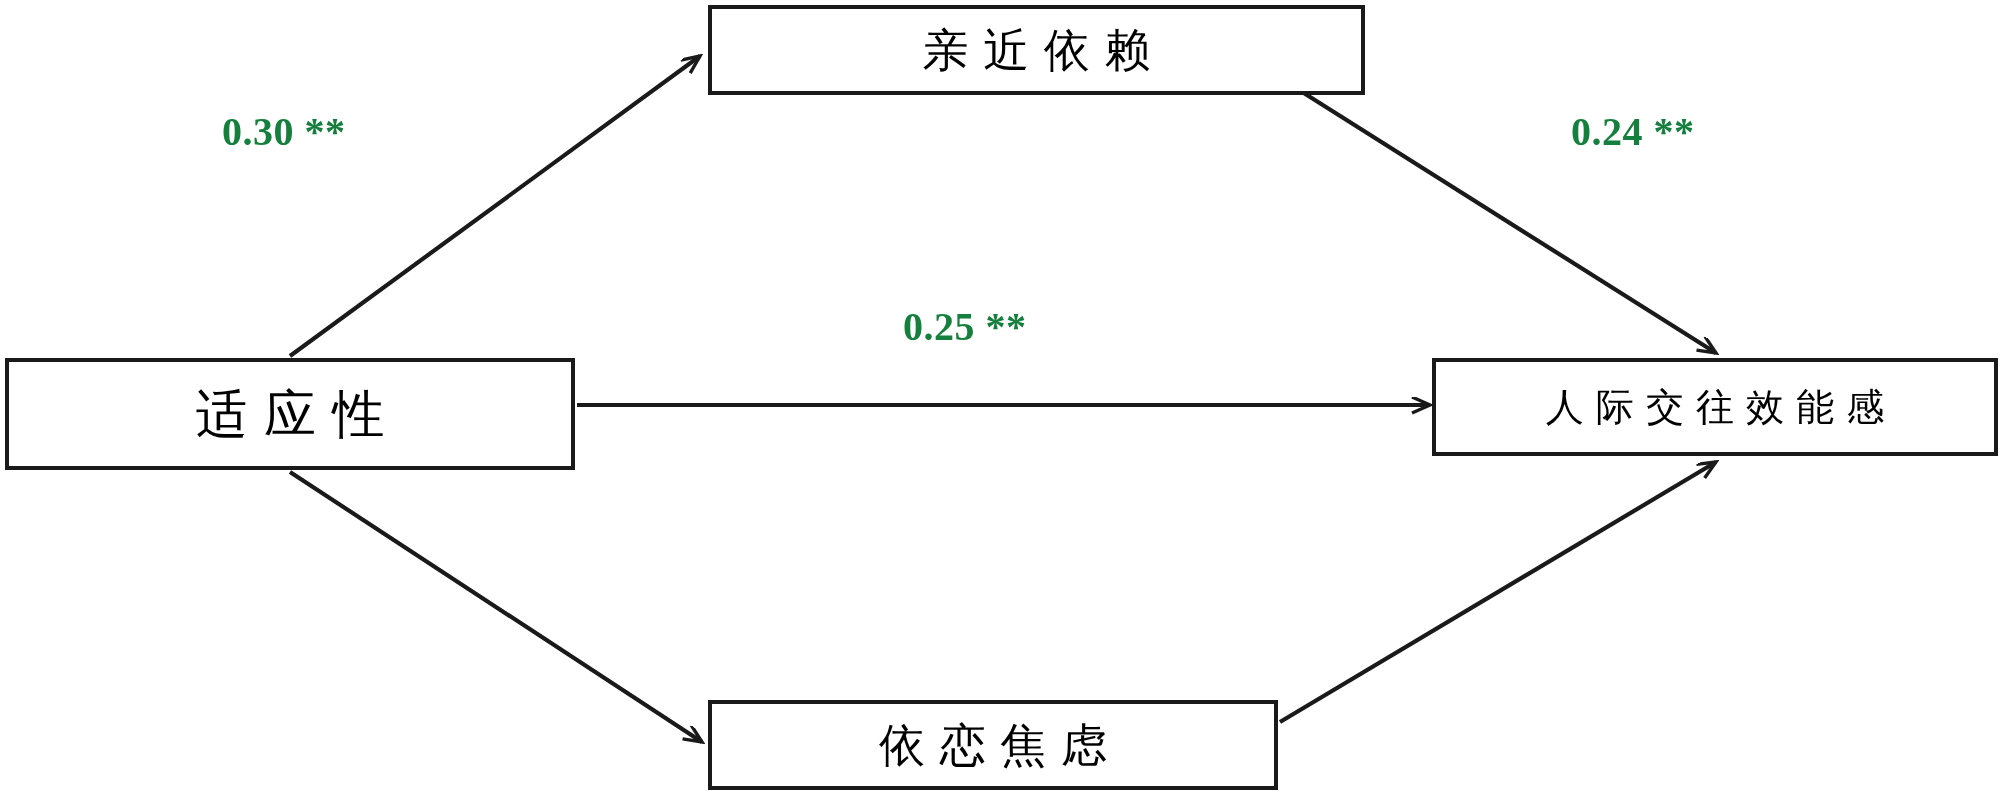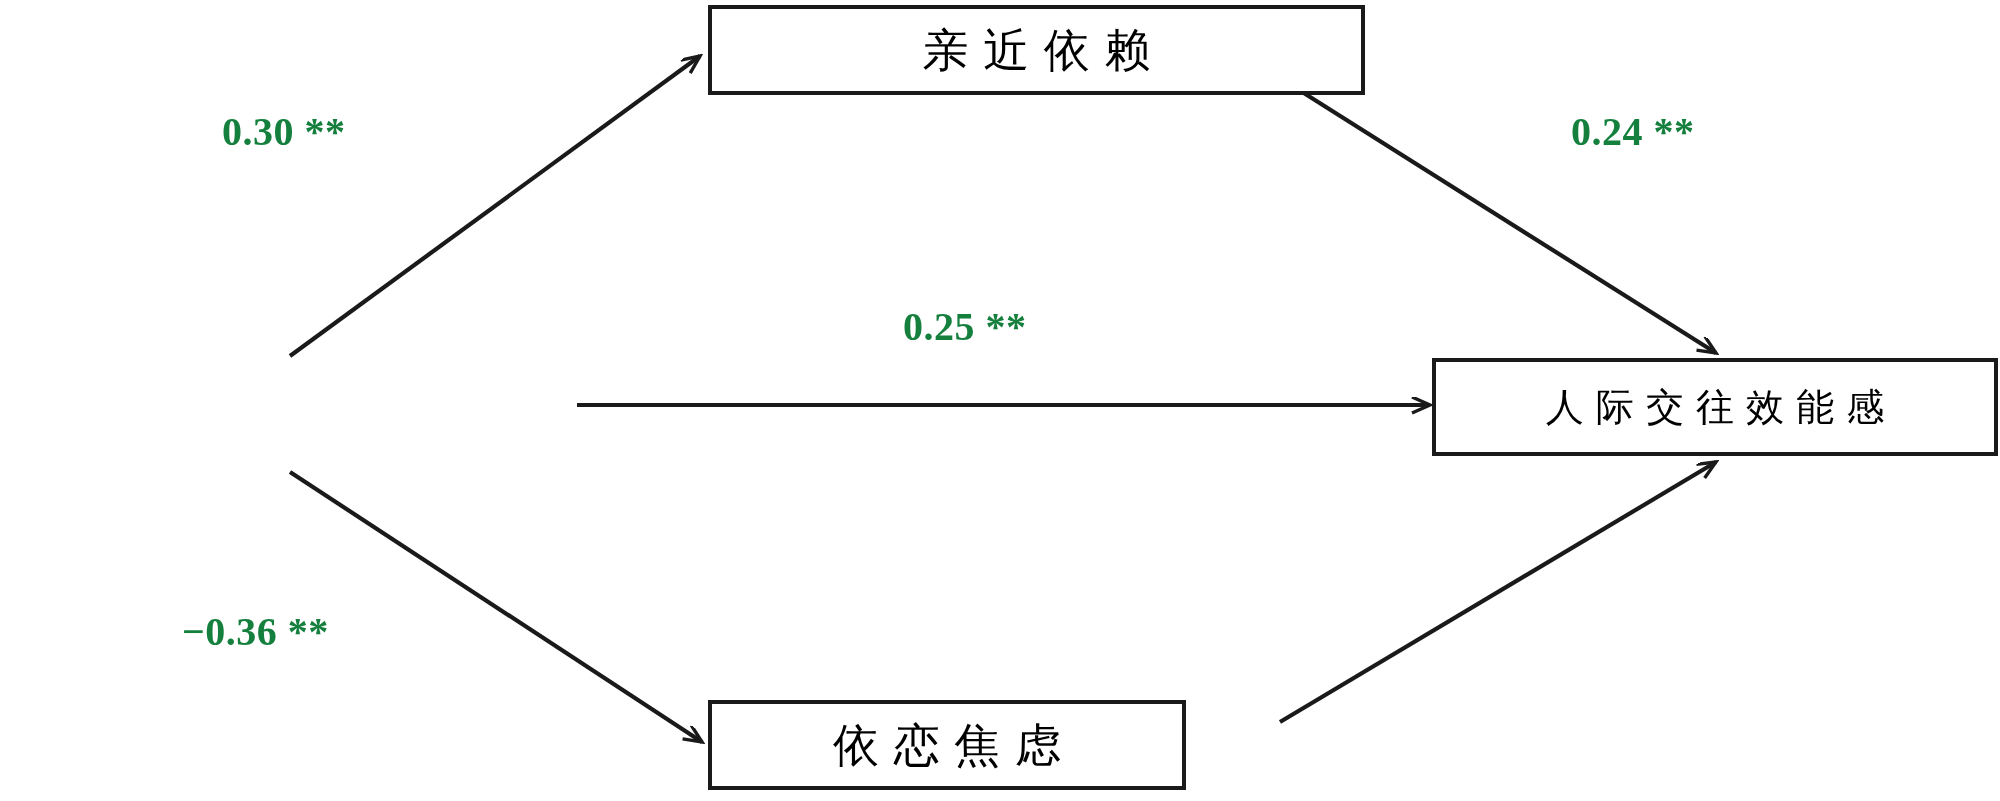--- a/index.html
+++ b/index.html
@@ -65,35 +65,37 @@
 
     <line x1="1280" y1="78" x2="1716" y2="353" stroke="#1a1a1a" stroke-width="4.2" marker-end="url(#arrowOpen)"></line>
 
     <line x1="577" y1="405" x2="1430" y2="405" stroke="#1a1a1a" stroke-width="4.2" marker-end="url(#arrowOpen)"></line>
 
     <line x1="290" y1="472" x2="702" y2="742" stroke="#1a1a1a" stroke-width="4.2" marker-end="url(#arrowOpen)"></line>
 
     <line x1="1280" y1="722" x2="1716" y2="462" stroke="#1a1a1a" stroke-width="4.2" marker-end="url(#arrowOpen)"></line>
   </svg>
 
+  <div class="node-box" style="left:5px; top:358px; width:570px; height:112px; font-size:52px;">
+    <span class="node-label">适    应    性</span>
+  </div>
 
   <div class="node-box" style="left:708px; top:5px; width:657px; height:90px; font-size:46px;">
     <span class="node-label">亲   近   依   赖</span>
   </div>
 
-  <div class="node-box" style="left:708px; top:700px; width:478px; height:90px; font-size:46px;align-items:center;">
+  <div class="node-box" style="left:708px; top:700px; width:570px; height:90px; font-size:46px;align-items:center;">
     <span class="node-label">依   恋   焦   虑</span>
   </div>
 
   <div class="node-box" style="left:1432px; top:358px; width:566px; height:98px; font-size:38px;">
     <span class="node-label">人 际 交 往 效 能 感</span>
   </div>
 
   <div class="edge-label" style="left:222px; top:108px;">0.30 **</div>
 
   <div class="edge-label" style="left:1563px; top:108px;margin-left:8px;">0.24 **</div>
 
   <div class="edge-label" style="left:903px; top:303px;">0.25 **</div>
 
-  <div class="edge-label" style="left:182px; top:608px;">−0.36 **</div>
 
 
 </div>
 
 </body></html>

